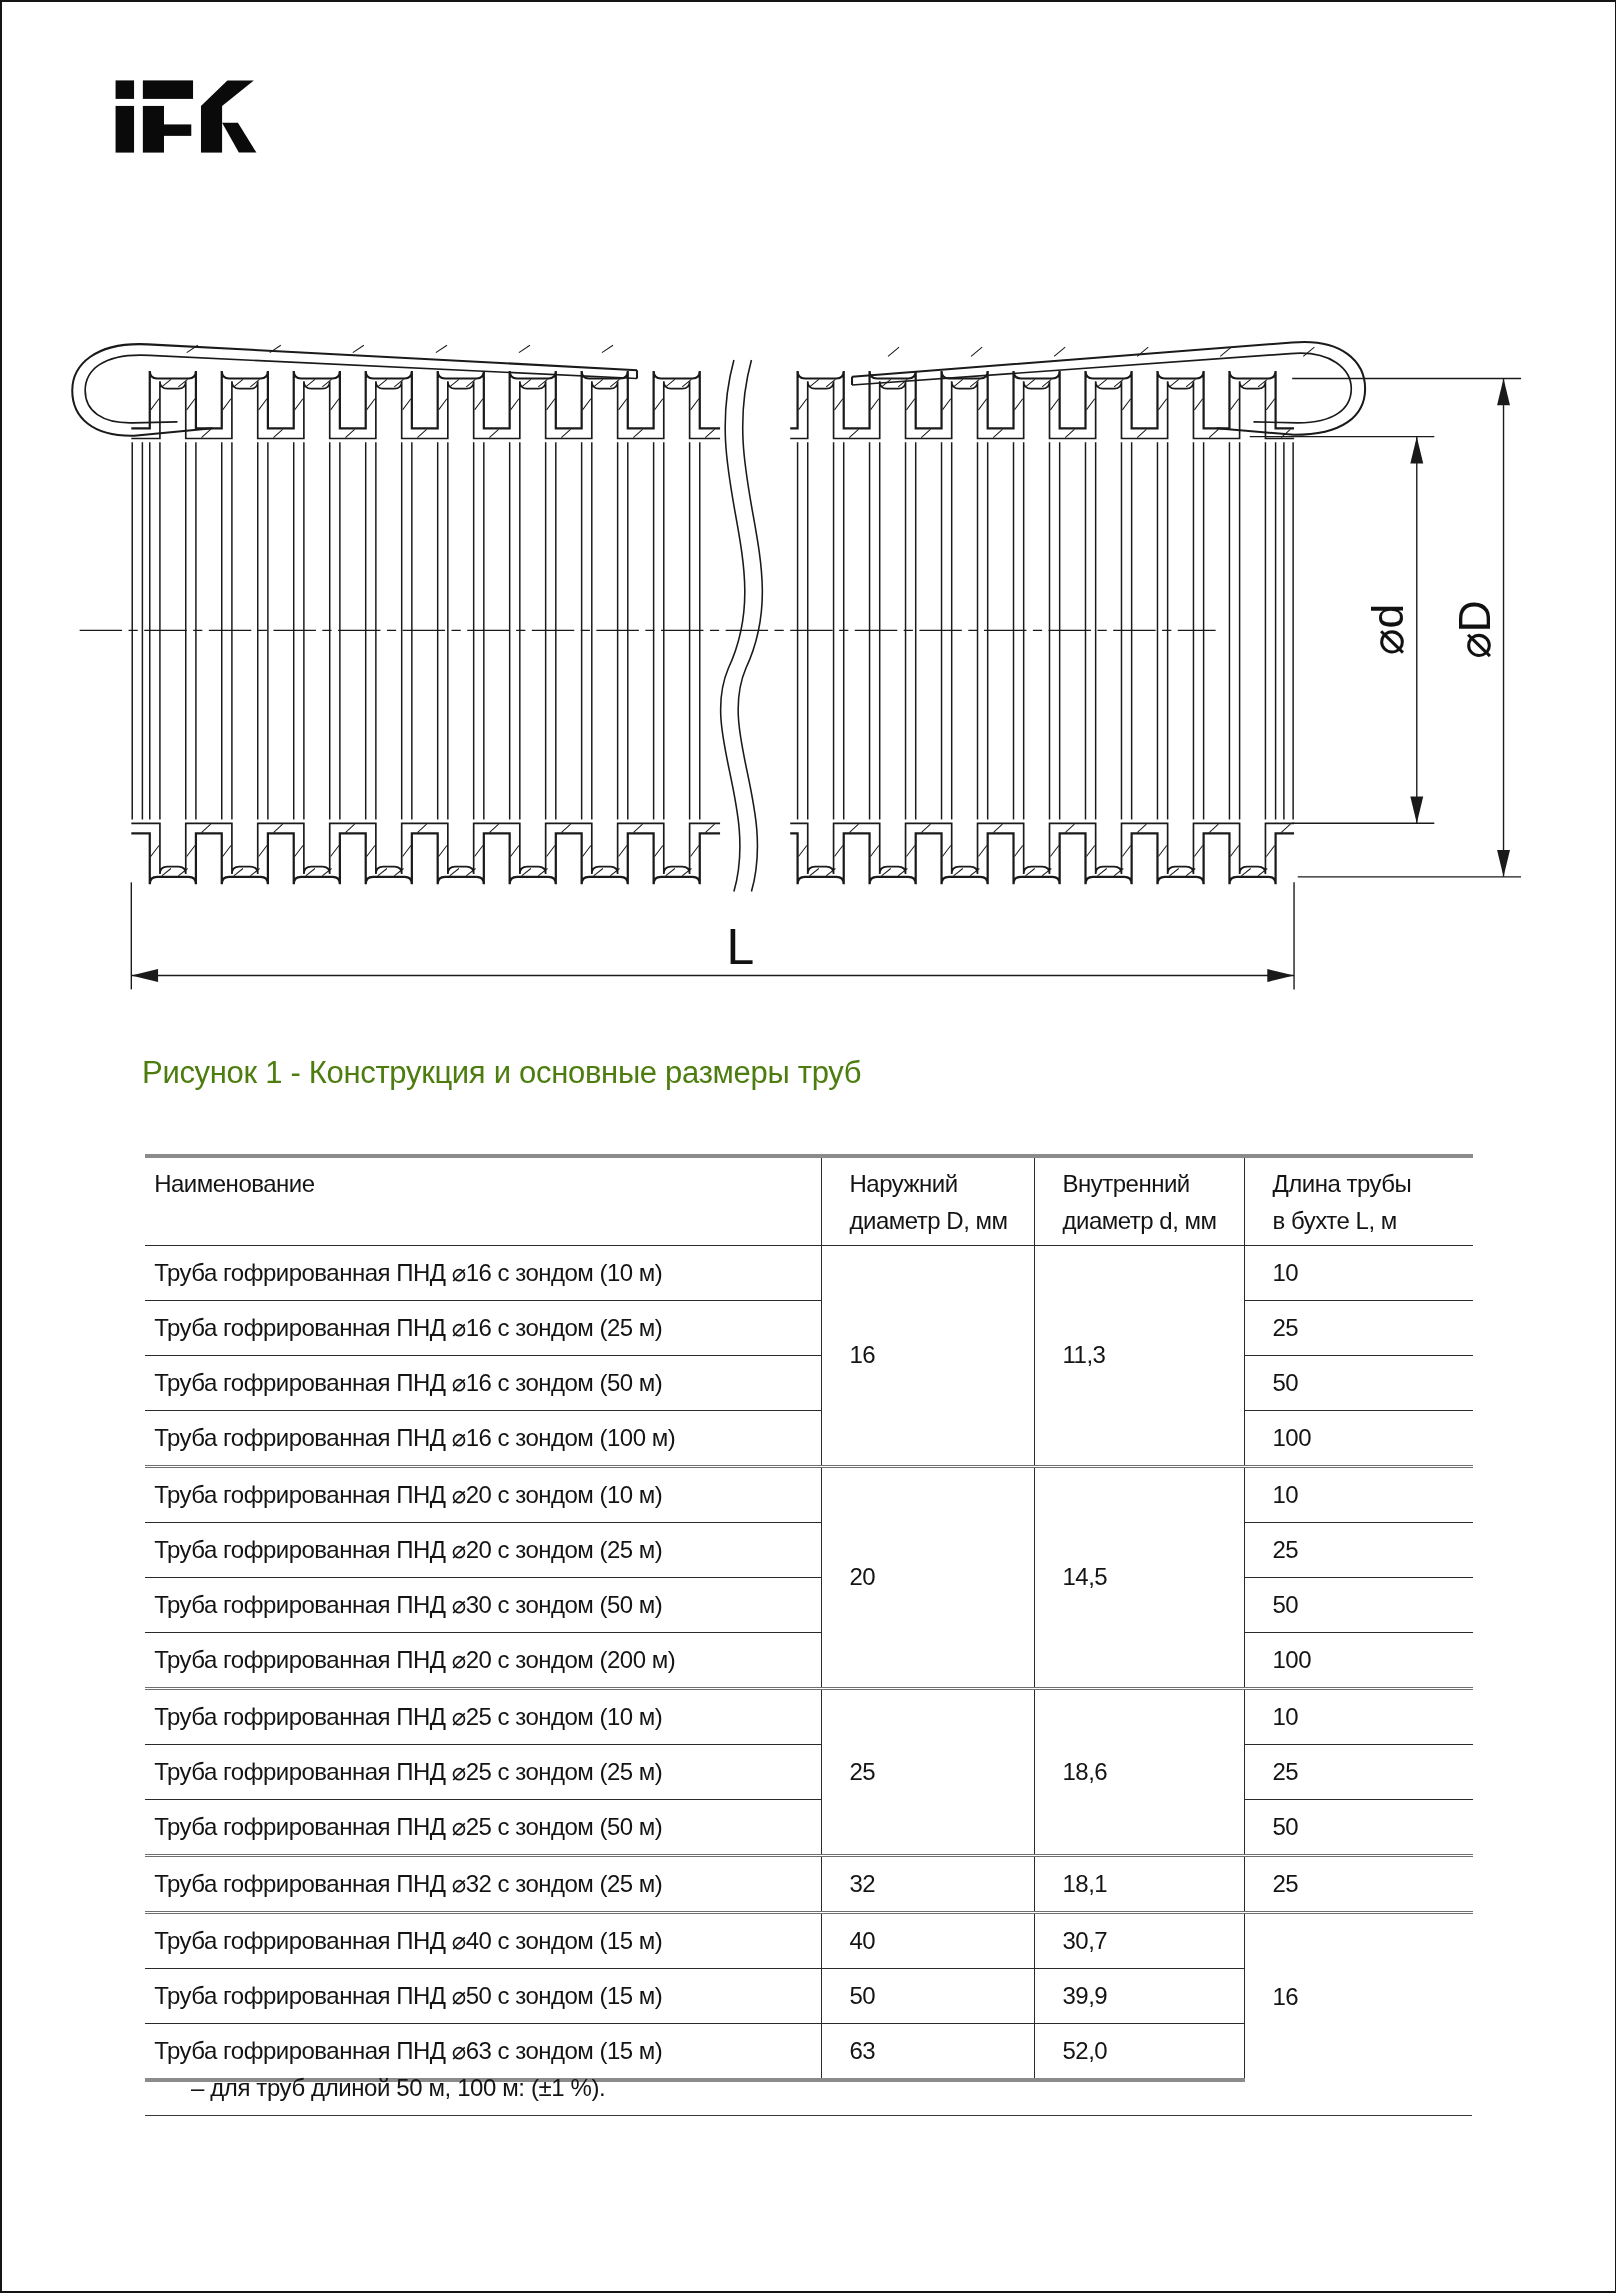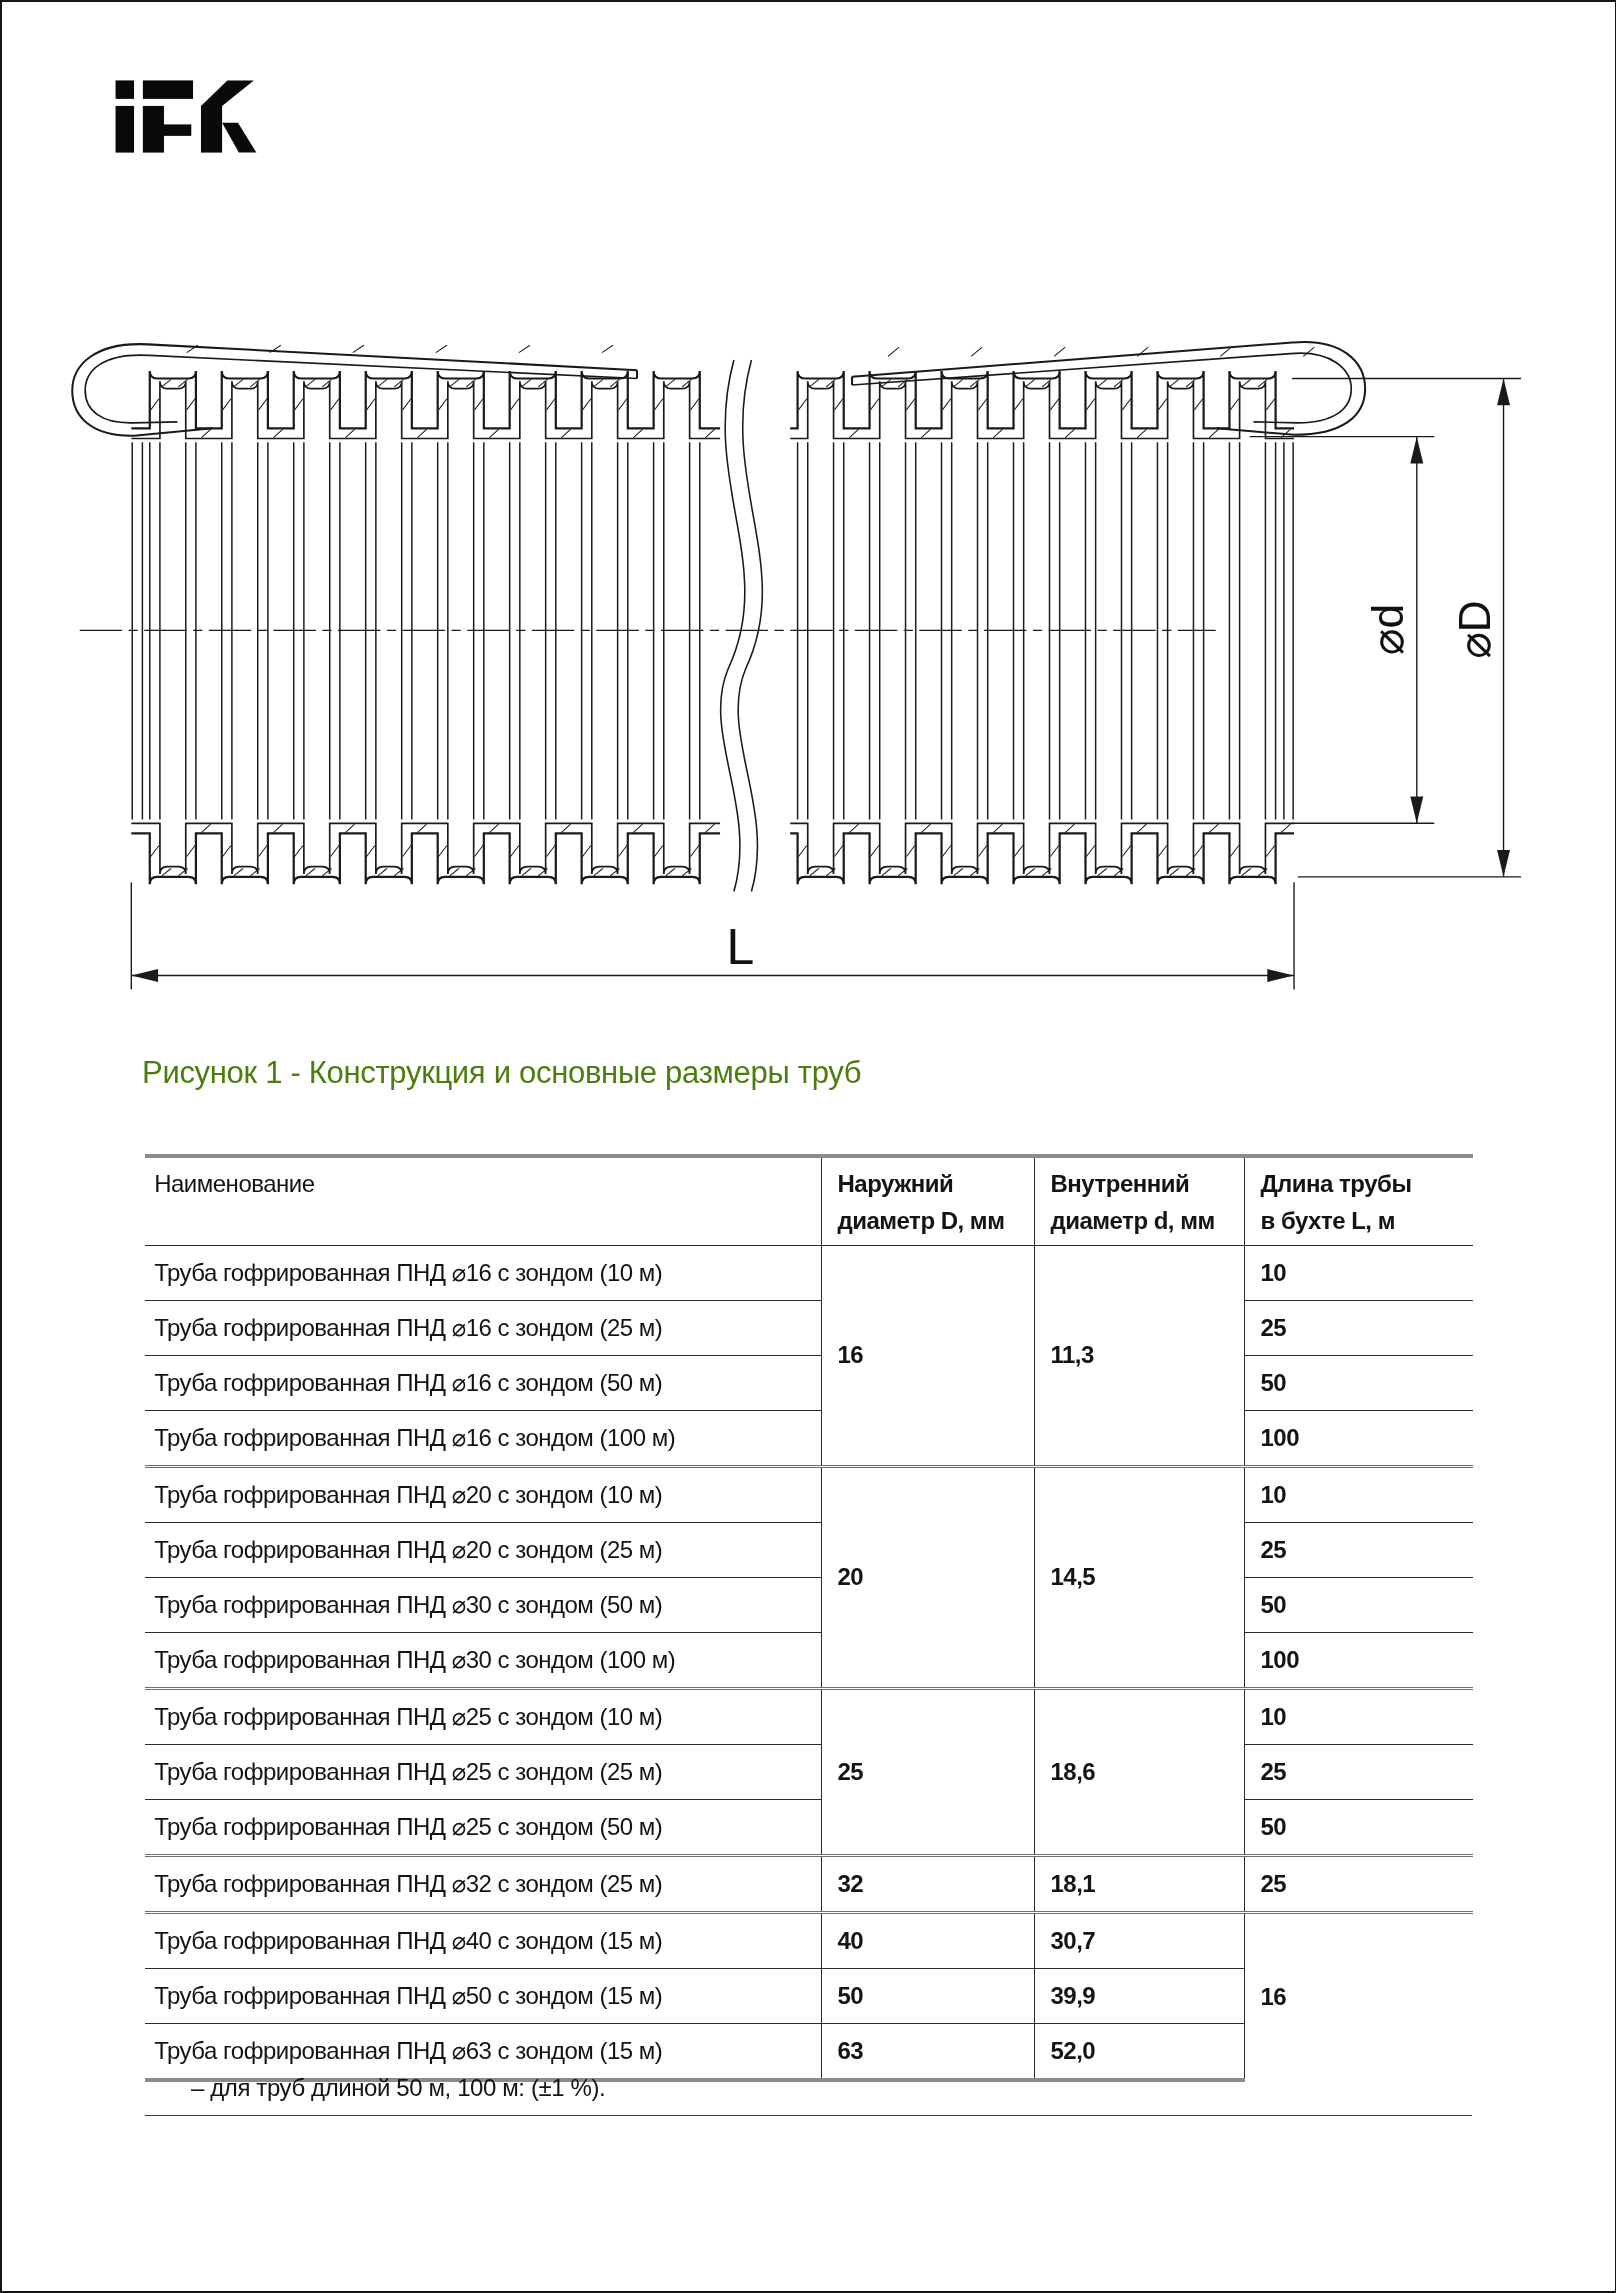--- a/index.html
+++ b/index.html
@@ -19,21 +19,21 @@
   }
   
   .spec-table-wrap{position:absolute;left:143px;top:1152px;width:1327px;}
   table.spec{border-collapse:collapse;table-layout:fixed;width:1327px;font-size:24px;letter-spacing:-0.5px;color:#141414;}
   table.spec th,table.spec td{font-weight:normal;text-align:left;overflow:hidden;white-space:nowrap;}
   table.spec th{
     vertical-align:top;padding:7.4px 5.5px 5.5px 9.2px;height:72px;line-height:37px;
     border-top:4.6px solid #8b8b8b;border-bottom:1.8px solid #2a2a2a;font-size:24px;
   }
   table.spec td{height:54px;padding:0 5.5px 0 9.2px;vertical-align:middle;}
-  table.spec th+th, table.spec td.c-val{border-left:0.9px solid #2a2a2a;padding-left:16px;font-weight:bold;}
+  table.spec th+th, table.spec td.c-val{border-left:0.9px solid #2a2a2a;padding-left:28px;}
   table.spec tr.r td{border-top:0.9px solid #2a2a2a;}
   table.spec tr.group-start td{border-top:3.7px double #6f6f6f;}
   table.spec tr:last-child td{border-bottom:4.6px solid #8b8b8b;}
   
   .footnote{
     position:absolute;left:143px;top:2067px;width:1327px;
     font-size:24px;letter-spacing:-0.4px;line-height:37px;color:#141414;
     border-bottom:1.8px solid #3a3a3a;padding-bottom:9.2px;
   }
   .footnote .fn-item{padding-left:46px;}
@@ -154,21 +154,21 @@
           </tr>
           <tr class="r">
             <td class="c-name">Труба гофрированная ПНД ⌀20 с зондом (25 м)</td>
             <td class="c-val">25</td>
           </tr>
           <tr class="r">
             <td class="c-name">Труба гофрированная ПНД ⌀30 с зондом (50 м)</td>
             <td class="c-val">50</td>
           </tr>
           <tr class="r">
-            <td class="c-name">Труба гофрированная ПНД ⌀30 с зондом (100 м)</td>
+            <td class="c-name">Труба гофрированная ПНД ⌀20 с зондом (200 м)</td>
             <td class="c-val">100</td>
           </tr>
           <tr class="r group-start">
             <td class="c-name">Труба гофрированная ПНД ⌀25 с зондом (10 м)</td>
             <td class="c-val" rowspan="3">25</td>
             <td class="c-val" rowspan="3">18,6</td>
             <td class="c-val">10</td>
           </tr>
           <tr class="r">
             <td class="c-name">Труба гофрированная ПНД ⌀25 с зондом (25 м)</td>

